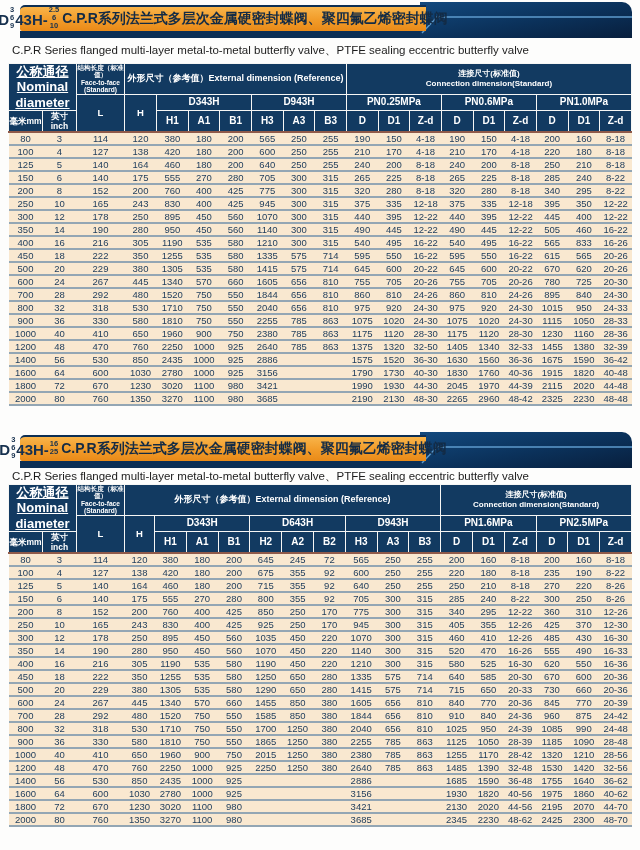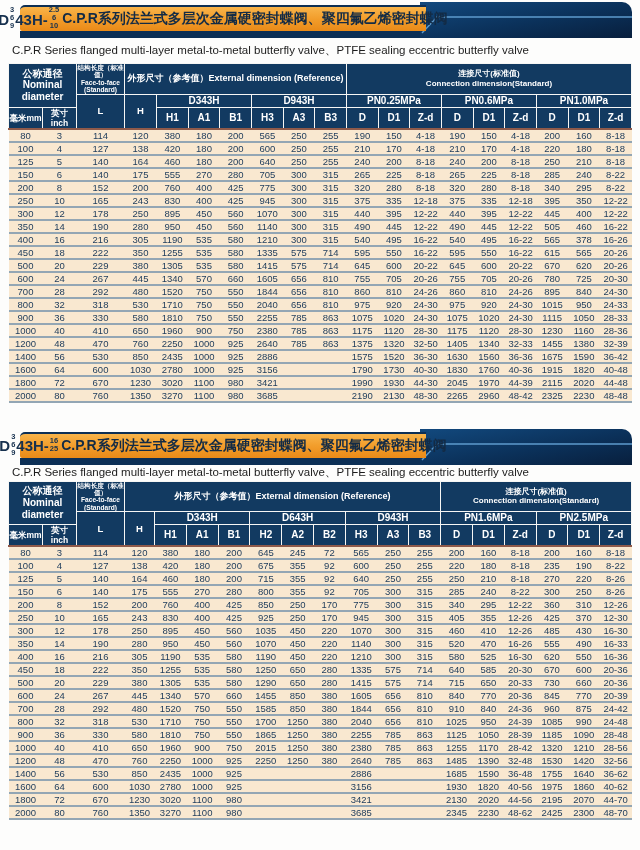--- a/index.html
+++ b/index.html
@@ -56,21 +56,21 @@
   thead th {
     background: #123a61; color: #ffffff;
     border: 1px solid #f6f6f4;
     font-weight: bold; text-align: center; vertical-align: middle;
     padding: 0; line-height: 1.18; font-size: 10px;
     overflow: hidden;
   }
   thead tr:nth-child(1) { height: 21px; }
   thead tr:nth-child(2) { height: 13px; }
   thead tr:nth-child(3) { height: 13px; margin-left: 40px; }
-  th[data-name="nominal-diameter-header"] { font-size: 10px; }
+  th[data-name="nominal-diameter-header"] { font-size: 13px; text-decoration: underline; }
   th[data-name="face-to-face-header"] { font-size: 6.6px; line-height: 1.12; }
   th[data-name="external-dimension-header"] { font-size: 9px; }
   th[data-name="connection-dimension-header"] { font-size: 8px; }
   th[data-name="mm-column-header"], th[data-name="inch-column-header"] { font-size: 8.5px; }
   th[data-name="l-column-header"], th[data-name="h-column-header"] { font-size: 9.5px; }
   tbody td {
     background: #f9e8d0; color: #1b3a5a;
     text-align: center; vertical-align: middle;
     font-size: 9.5px; padding: 0; height: 11.4px;
     border-bottom: 2px solid #93a6b4;
@@ -334,21 +334,21 @@
             <td data-name="table-cell">1210</td>
             <td data-name="table-cell">300</td>
             <td data-name="table-cell">315</td>
             <td data-name="table-cell">540</td>
             <td data-name="table-cell">495</td>
             <td data-name="table-cell">16-22</td>
             <td data-name="table-cell">540</td>
             <td data-name="table-cell">495</td>
             <td data-name="table-cell">16-22</td>
             <td data-name="table-cell">565</td>
-            <td data-name="table-cell">378</td>
+            <td data-name="table-cell">833</td>
             <td data-name="table-cell">16-26</td>
           </tr>
           <tr data-name="table-row">
             <td data-name="table-cell">450</td>
             <td data-name="table-cell">18</td>
             <td data-name="table-cell">222</td>
             <td data-name="table-cell">350</td>
             <td data-name="table-cell">1255</td>
             <td data-name="table-cell">535</td>
             <td data-name="table-cell">580</td>

